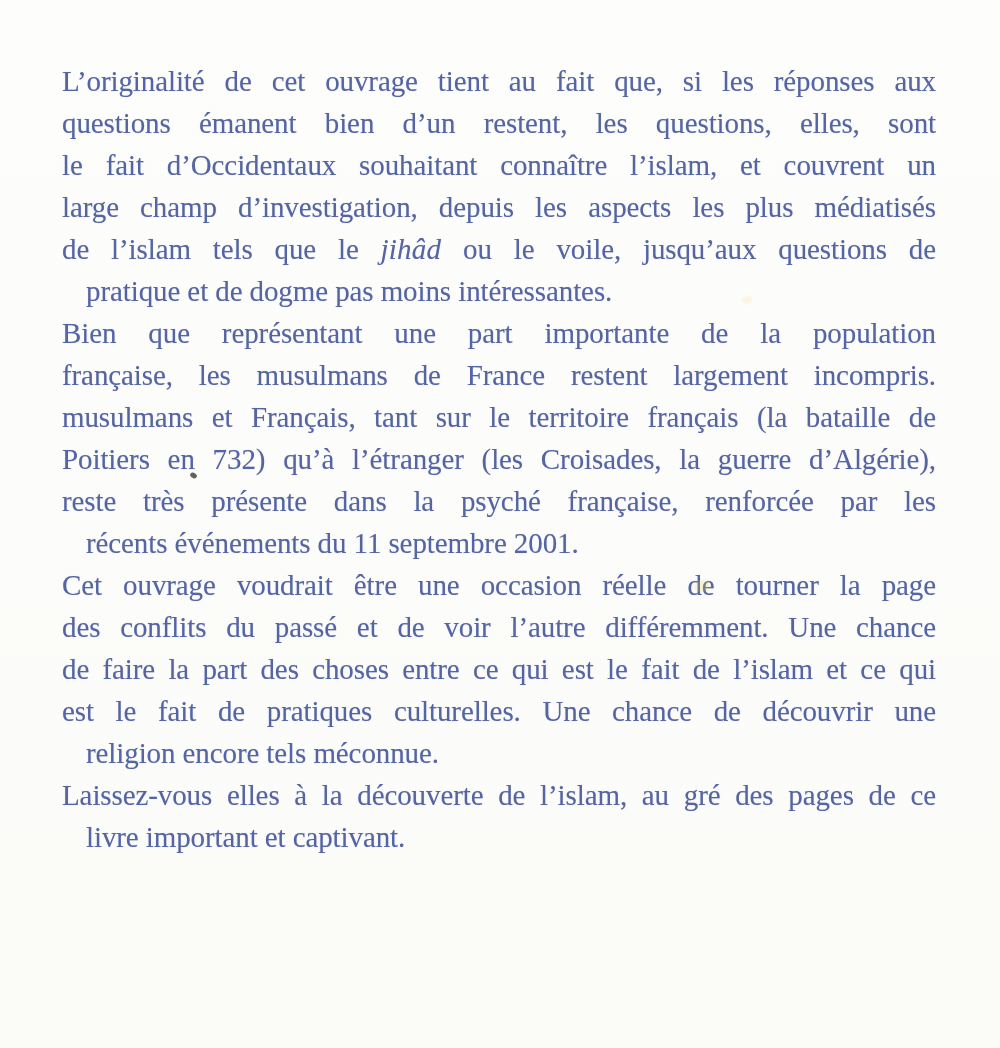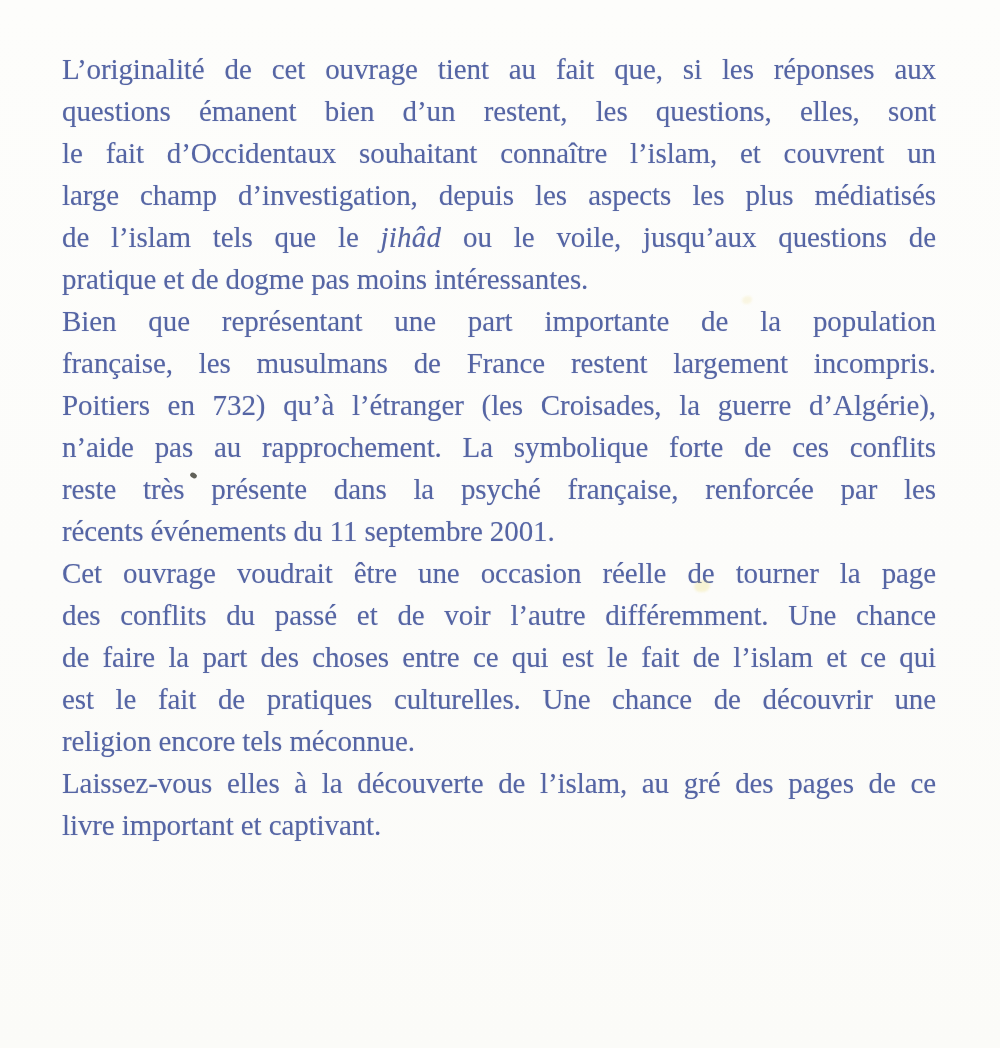--- a/index.html
+++ b/index.html
@@ -13,39 +13,40 @@
   .page {
     position: relative;
     width: 1000px;
     height: 1048px;
     background: linear-gradient(180deg, #fdfdfb 0%, #fcfcfa 55%, #fbfbf8 100%);
     font-family: "Liberation Serif", "DejaVu Serif", serif;
   }
   .text-block {
     position: absolute;
     left: 62px;
-    top: 48px;
+    top: 60px;
     width: 874px;
     color: #5565a4;
     font-size: 29px;
     letter-spacing: -0.1px;
     text-shadow: 0 0 1px rgba(85, 101, 164, 0.35);
   }
   .paragraph { margin: 0; }
   .line {
     height: 42px;
     line-height: 42px;
     text-align: justify;
     text-align-last: justify;
     overflow: hidden;
     white-space: nowrap;
   }
   .line.last {
     text-align-last: left;
     white-space: normal;
+    margin-left: 24px;
   }
   .line em {
     font-style: italic;
     letter-spacing: 0.2px;
   }
   .speck {
     position: absolute;
     border-radius: 60% 40% 55% 45%;
     pointer-events: none;
   }
@@ -86,22 +87,22 @@
         <div class="line"><span>L’originalité de cet ouvrage tient au fait que, si les réponses aux</span></div>
         <div class="line"><span>questions émanent bien d’un restent, les questions, elles, sont</span></div>
         <div class="line"><span>le fait d’Occidentaux souhaitant connaître l’islam, et couvrent un</span></div>
         <div class="line"><span>large champ d’investigation, depuis les aspects les plus médiatisés</span></div>
         <div class="line"><span>de l’islam tels que le </span><em>jihâd</em><span> ou le voile, jusqu’aux questions de</span></div>
         <div class="line last"><span>pratique et de dogme pas moins intéressantes.</span></div>
       </div>
       <div class="paragraph">
         <div class="line"><span>Bien que représentant une part importante de la population</span></div>
         <div class="line"><span>française, les musulmans de France restent largement incompris.</span></div>
+        <div class="line"><span>musulmans et Français, tant sur le territoire français (la bataille de</span></div>
         <div class="line"><span>Poitiers en 732) qu’à l’étranger (les Croisades, la guerre d’Algérie),</span></div>
-        <div class="line"><span>n’aide pas au rapprochement. La symbolique forte de ces conflits</span></div>
         <div class="line"><span>reste très présente dans la psyché française, renforcée par les</span></div>
         <div class="line last"><span>récents événements du 11 septembre 2001.</span></div>
       </div>
       <div class="paragraph">
         <div class="line"><span>Cet ouvrage voudrait être une occasion réelle de tourner la page</span></div>
         <div class="line"><span>des conflits du passé et de voir l’autre différemment. Une chance</span></div>
         <div class="line"><span>de faire la part des choses entre ce qui est le fait de l’islam et ce qui</span></div>
         <div class="line"><span>est le fait de pratiques culturelles. Une chance de découvrir une</span></div>
         <div class="line last"><span>religion encore tels méconnue.</span></div>
       </div>

